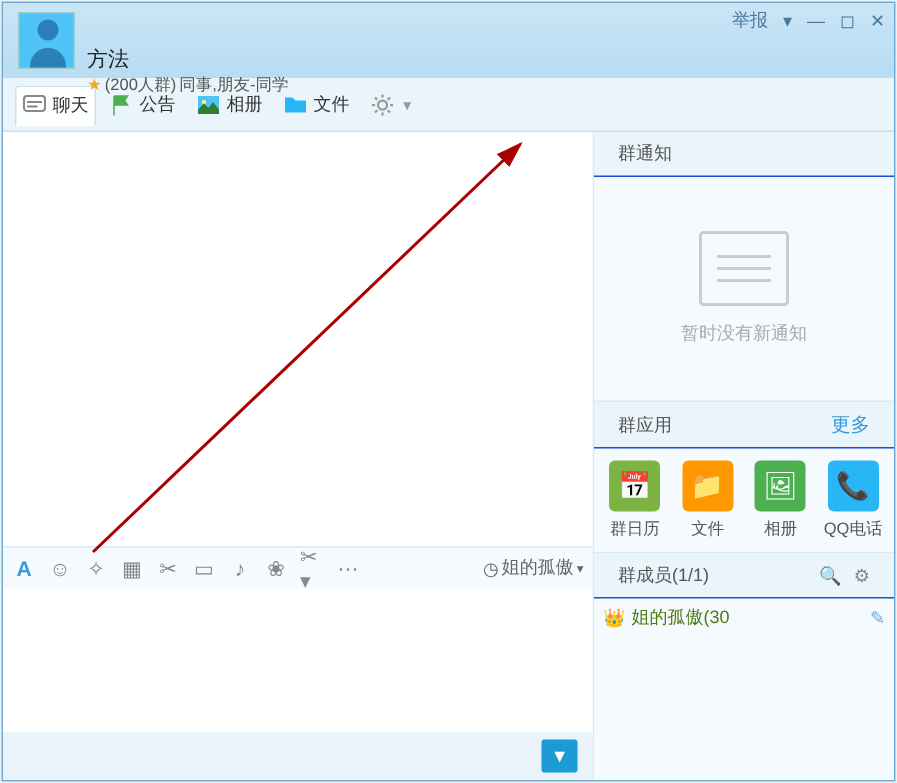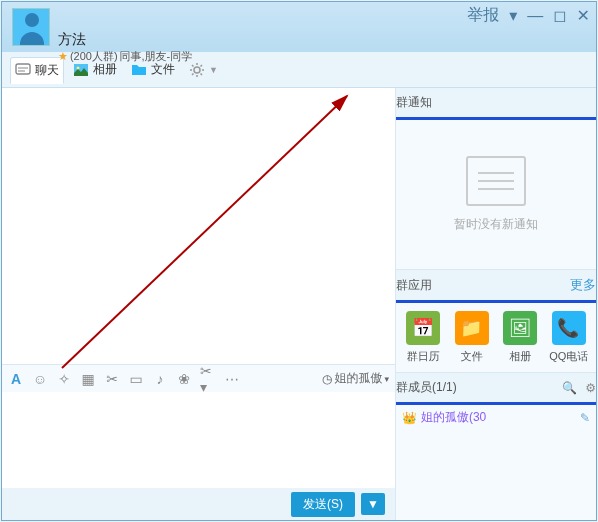--- a/index.html
+++ b/index.html
@@ -6,50 +6,50 @@
 body { background: #f0f0f0; width: 598px; height: 522px; overflow: hidden; position: relative; }
 .window { width: 596px; height: 520px; border: 1px solid #6badd8; background: #fff; position: absolute; top: 1px; left: 1px; }
 .titlebar { height: 50px; background: linear-gradient(#cae5f6,#b8dcf2); display: flex; align-items: center; position: relative; }
 .avatar { width: 38px; height: 38px; background: #4fc3f7; margin: 0 8px 0 10px; border: 1px solid #9cc; position: relative; }
 .avatar::after { content:""; position:absolute; bottom:0; left:7px; width:24px; height:13px; background:#2d7fb8; border-radius:12px 12px 0 0; }
 .avatar::before { content:""; position:absolute; top:4px; left:12px; width:14px; height:14px; background:#2d7fb8; border-radius:50%; }
 .titleinfo { flex:1;margin-top:40px; }
 .gname { font-size: 14px; color:#222; }
 .gsub { font-size: 11px; color:#555; display:flex; align-items:center; gap:2px; }
 .star { color:#f5a623; font-size:11px; }
-.winctrl { position:absolute; top:3px; right:6px; display:flex; gap:10px; font-size:16px; color:#4a7a9d; align-items:center; }
+.winctrl { position:absolute; top:3px; right:6px; display:flex; gap:10px; font-size:12px; color:#4a7a9d; align-items:center; }
 .winctrl span { cursor:pointer; }
 .tabbar { height: 36px; border-bottom: 1px solid #c9e0f0; display:flex; align-items:center; background:#eaf4fb; padding-left:8px; gap:4px; }
 .tab { display:flex; align-items:center; gap:4px; padding:4px 4px; font-size:12px; color:#333; cursor:pointer; border:1px solid transparent; }
 .tab.active { background:#fff; border:1px solid #c9e0f0; border-bottom:1px solid #fff; border-radius:3px 3px 0 0; margin-bottom:-1px; }
 .ticon { width:16px; height:16px; display:inline-block; }
 .main { display:flex; height: calc(100% - 86px); }
 .left { flex:1; display:flex; flex-direction:column; border-right:1px solid #d9e8f3; }
 .chatarea { flex:1; background:#fff; position:relative; }
 .arrow { position:absolute; }
 .editbar { height:28px; border-top:1px solid #d9e8f3; background:#f4fafe; display:flex; align-items:center; padding:0 6px; gap:8px; font-size:12px; color:#666; }
 .editbar .ico { width:16px; height:16px; cursor:pointer; color:#888; font-size:14px; display:flex; align-items:center; justify-content:center; }
 .msgrec { margin-left:auto; display:flex; align-items:center; gap:2px; font-size:12px; color:#666; cursor:pointer; }
 .editbox { height:96px; background:#fff; }
 .sendbar { height:32px; background:#e9f3fa; display:flex; align-items:center; justify-content:flex-end; padding-right:10px; gap:6px; }
 .btn { background:#1c9ad6; color:#fff; font-size:12px; padding:4px 12px; border:none; border-radius:2px; cursor:pointer; }
 .btn.split { padding:4px 6px; }
 .right { width:200px; background:#f4fafe; display:flex; flex-direction:column; font-size:12px; }
-.panelhdr { padding:6px 0; color:#555; background:#eaf4fb; border-bottom:3px solid #1d4ed8; display:flex; justify-content:space-between; align-items:center; }
+.panelhdr { padding:6px 16px; color:#555; background:#eaf4fb; border-bottom:1px solid #1d4ed8; display:flex; justify-content:space-between; align-items:center; }
 .notify { flex:0 0 150px; display:flex; flex-direction:column; align-items:center; justify-content:center; color:#aaa; border-bottom:1px solid #d9e8f3; }
 .doc { width:60px; height:50px; border:2px solid #ccc; border-radius:3px; margin-bottom:10px; position:relative; }
 .doc::after { content:""; position:absolute; top:14px; left:10px; right:10px; height:2px; background:#ccc; box-shadow:0 8px 0 #ccc, 0 16px 0 #ccc; }
 .apps { border-bottom:1px solid #d9e8f3; }
 .appgrid { display:flex; padding:8px 4px; gap:2px; justify-content:space-around; }
 .appitem { display:flex; flex-direction:column; align-items:center; gap:4px; font-size:11px; color:#555; cursor:pointer; width:46px; }
 .appicon { width:34px; height:34px; border-radius:4px; display:flex; align-items:center; justify-content:center; font-size:18px; color:#fff; }
 .more { color:#3b9bd8; font-size:13px; cursor:pointer; }
 .members { flex:1; }
 .memrow { display:flex; align-items:center; padding:4px 6px; gap:4px; }
-.memname { color:#8b5cf6; font-size:12px; }
+.memname { color:#4d7c0f; font-size:12px; }
 .crown { color:#f5a623; font-size:12px; }
 .searchbar { display:flex; align-items:center; gap:8px; color:#888; }
 </style>
 </head>
 <body>
 
 <div class="window">
 
   <div class="titlebar">
     <div class="avatar"></div>
@@ -72,20 +72,28 @@
 
   <div class="tabbar">
     <div class="tab active">
       <span class="ticon">
         <svg viewBox="0 0 16 16">
             <rect x="1" y="2" width="14" height="10" rx="2" fill="none" stroke="#888" stroke-width="1.4"></rect>
             <path d="M3 6h10M3 9h7" stroke="#888" stroke-width="1.2"></path>
           </svg>
       </span>
       <span>聊天</span>
+    </div>
+    <div class="tab">
+      <span class="ticon">
+        <svg viewBox="0 0 16 16">
+            <path d="M3 2v13M3 2h9l-2 3 2 3H3" fill="#4caf50" stroke="#4caf50"></path>
+          </svg>
+      </span>
+      <span>公告</span>
     </div>
     <div class="tab">
       <span class="ticon">
         <svg viewBox="0 0 16 16">
             <rect x="1" y="2" width="14" height="12" fill="#4fc3f7"></rect>
             <circle cx="5" cy="6" r="1.5" fill="#fff176"></circle>
             <path d="M1 11l4-4 3 3 3-4 4 5v3H1z" fill="#2e7d32"></path>
           </svg>
       </span>
       <span>相册</span>
@@ -133,21 +141,20 @@
         <span class="ico">✂▾</span>
         <span class="ico">⋯</span>
         <div class="msgrec">
           <span>◷</span>
           <span>姐的孤傲</span>
           <span style="font-size:9px">▾</span>
         </div>
       </div>
       <div class="editbox"></div>
       <div class="sendbar">
-        <button class="btn">发送(S)</button>
         <button class="btn split">▼</button>
       </div>
     </div>
 
     <div class="right">
       <div class="panelhdr">
         <span>群通知</span>
       </div>
       <div class="notify">
         <div class="doc"></div>

